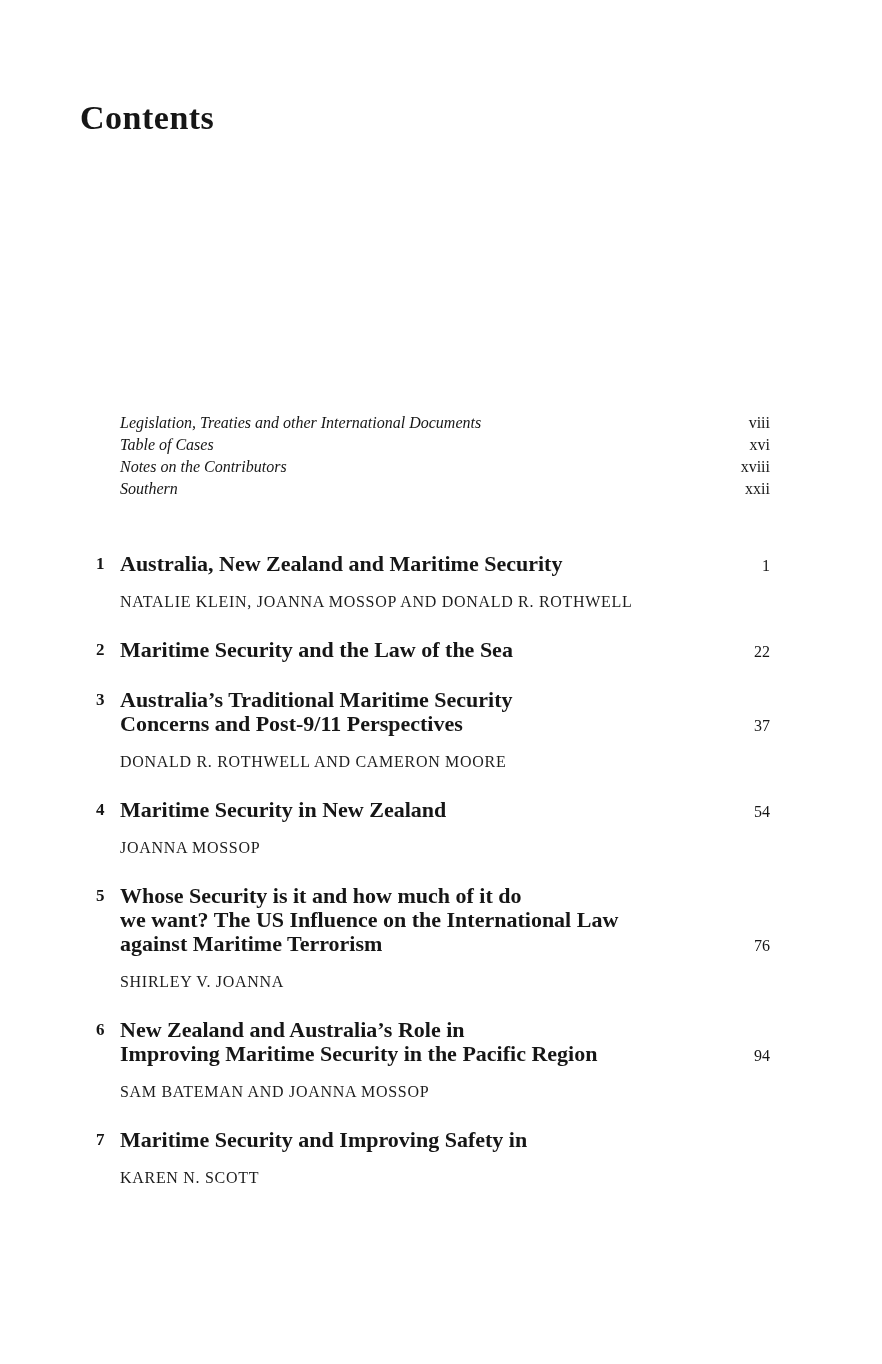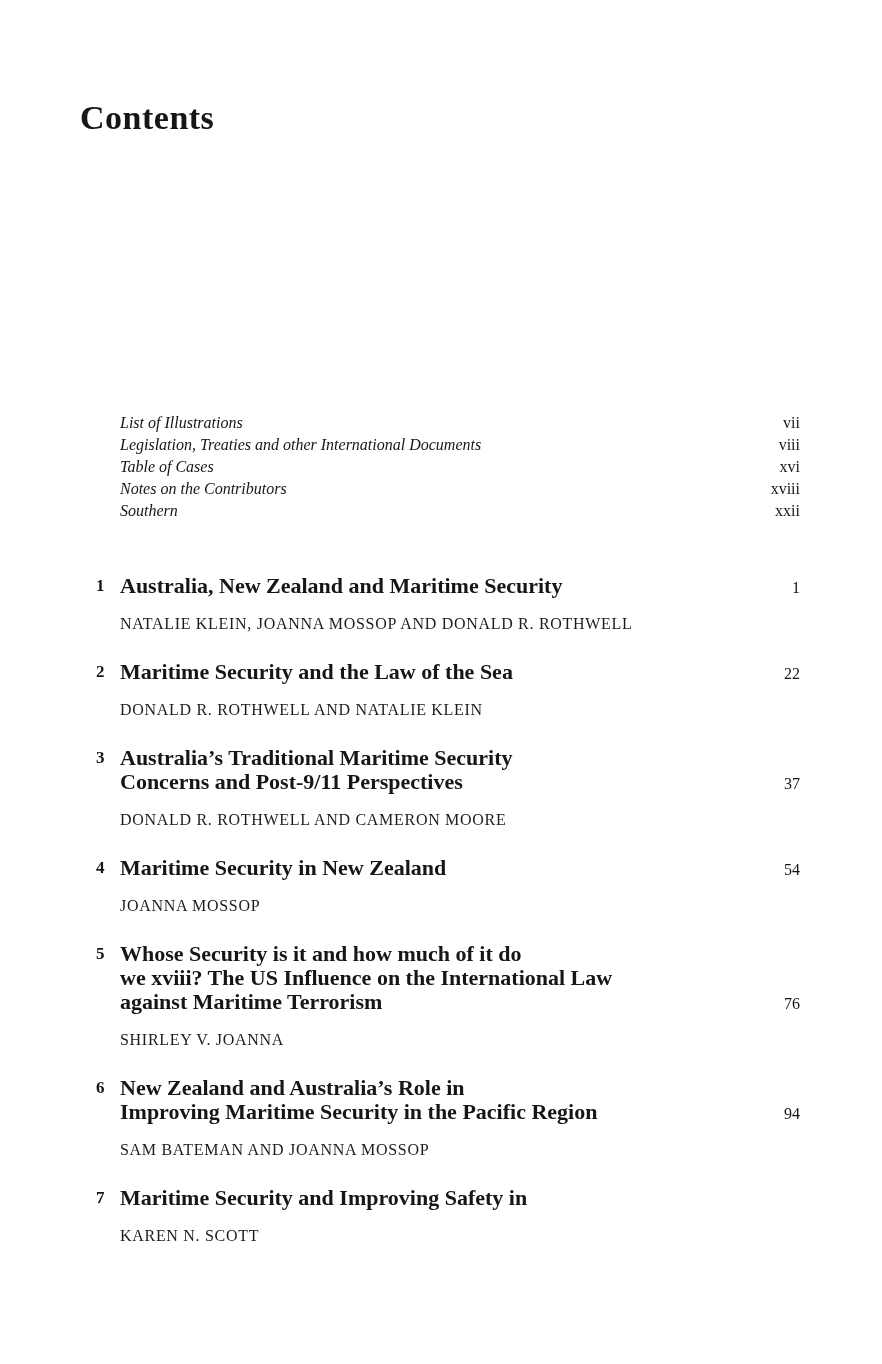--- a/index.html
+++ b/index.html
@@ -8,21 +8,21 @@
     background: #ffffff;
   }
   .page {
     position: relative;
     width: 882px;
     height: 1364px;
     box-sizing: border-box;
     background: #ffffff;
     color: #161616;
     font-family: "Liberation Serif", serif;
-    padding: 100px 82px 0 80px;
+    padding: 100px 112px 0 80px;
     overflow: hidden;
   }
   .page-title {
     font-size: 34px;
     line-height: 36px;
     font-weight: bold;
     margin: 0;
     letter-spacing: 0.5px;
   }
   
@@ -92,25 +92,20 @@
   }
 </style>
 </head>
 <body>
 
 <div class="page">
   <h1 class="page-title">Contents</h1>
 
   <div class="front-matter" id="front-matter">
       <div class="fm-row">
-        <span class="fm-label">List of Illustrations</span>
-        <span class="leader"></span>
-        <span class="fm-page">vii</span>
-      </div>
-      <div class="fm-row">
         <span class="fm-label">Legislation, Treaties and other International Documents</span>
         <span class="leader"></span>
         <span class="fm-page">viii</span>
       </div>
       <div class="fm-row">
         <span class="fm-label">Table of Cases</span>
         <span class="leader"></span>
         <span class="fm-page">xvi</span>
       </div>
       <div class="fm-row">
@@ -136,21 +131,20 @@
           <div class="ch-authors">NATALIE KLEIN, JOANNA MOSSOP AND DONALD R. ROTHWELL</div>
         </div>
       </div>
       <div class="chapter">
         <div class="ch-num">2</div>
         <div class="ch-body">
           <div class="ch-line">
             <span class="ch-title">Maritime Security and the Law of the Sea</span>
             <span class="ch-page">22</span>
           </div>
-          <div class="ch-authors">DONALD R. ROTHWELL AND NATALIE KLEIN</div>
         </div>
       </div>
       <div class="chapter">
         <div class="ch-num">3</div>
         <div class="ch-body">
           <div class="ch-line">
             <span class="ch-title">Australia’s Traditional Maritime Security</span>
           </div>
           <div class="ch-line">
             <span class="ch-title">Concerns and Post-9/11 Perspectives</span>
@@ -169,21 +163,21 @@
           <div class="ch-authors">JOANNA MOSSOP</div>
         </div>
       </div>
       <div class="chapter">
         <div class="ch-num">5</div>
         <div class="ch-body">
           <div class="ch-line">
             <span class="ch-title">Whose Security is it and how much of it do</span>
           </div>
           <div class="ch-line">
-            <span class="ch-title">we xviii? The US Influence on the International Law</span>
+            <span class="ch-title">we want? The US Influence on the International Law</span>
           </div>
           <div class="ch-line">
             <span class="ch-title">against Maritime Terrorism</span>
             <span class="ch-page">76</span>
           </div>
           <div class="ch-authors">SHIRLEY V. JOANNA</div>
         </div>
       </div>
       <div class="chapter">
         <div class="ch-num">6</div>

